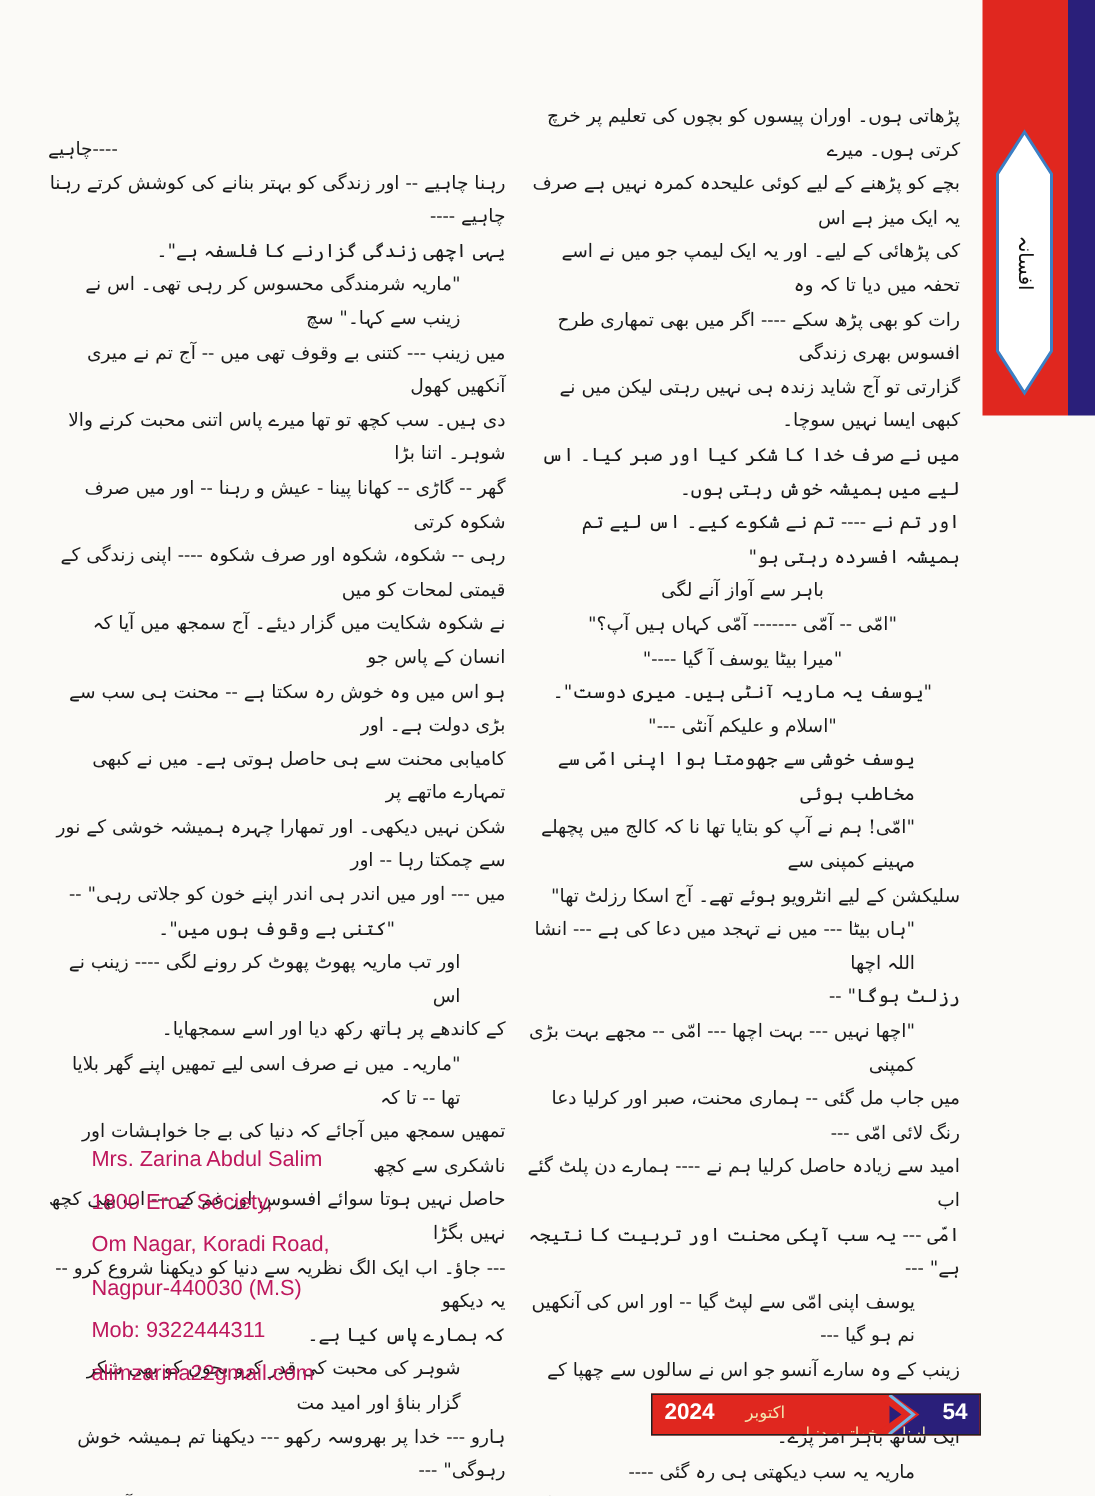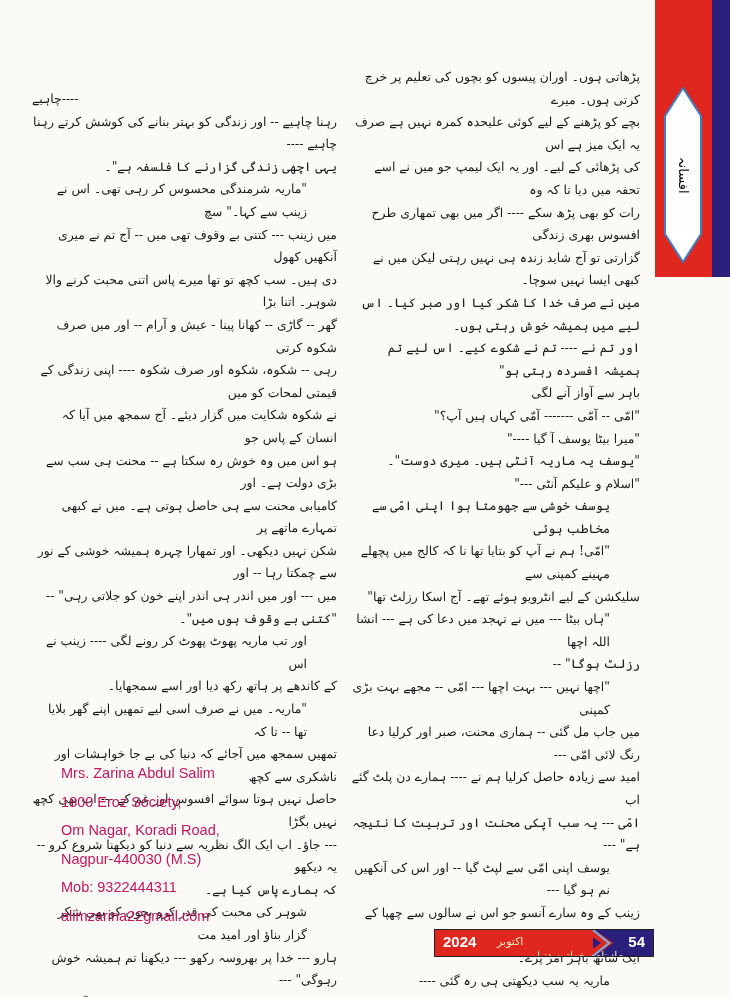--- a/index.html
+++ b/index.html
@@ -22,21 +22,21 @@
     writing-mode: vertical-rl; font-size: 13px; color: #111;
     direction: rtl;
   }
   .col {
     position: absolute; direction: rtl; text-align: right;
     font-family: "DejaVu Serif", serif; font-size: 12.4px; line-height: 22.6px;
   }
   .col-right { left: 350px; width: 290px; top: 66px; }
   .col-left { left: 32px; width: 305px; top: 88px; }
   .col p { margin: 0; }
-  .col .c { }
+  .col .c { text-align: center; }
   .col .in { padding-right: 30px; }
   .contact {
     position: absolute; left: 61px; top: 759px; width: 250px;
     font-family: "Liberation Sans", sans-serif; font-size: 14.5px; line-height: 28.5px; color: #be185d;
   }
   .contact div { white-space: nowrap; }
   .footer {
     position: absolute; left: 434px; top: 929px; width: 218px; height: 26px;
     border: 1px solid #222; background: #e0271f; overflow: hidden;
   }
@@ -101,21 +101,21 @@
     <p class="in">ماریہ یہ سب دیکھتی ہی رہ گئی ----</p>
     <p class="in">"الحمد اللہ بیٹا --- شکرانہ ادا کرو اور جاؤ اپنے ابّو کو یہ خوش خبری</p>
   </div>
 <div class="col col-left" id="col-left">
     <p style="text-align: left;">----چاہیے</p>
     <p>رہنا چاہیے -- اور زندگی کو بہتر بنانے کی کوشش کرتے رہنا چاہیے ----</p>
     <p>یہی اچھی زندگی گزارنے کا فلسفہ ہے"۔</p>
     <p class="in">"ماریہ شرمندگی محسوس کر رہی تھی۔ اس نے زینب سے کہا۔" سچ</p>
     <p>میں زینب --- کتنی بے وقوف تھی میں -- آج تم نے میری آنکھیں کھول</p>
     <p>دی ہیں۔ سب کچھ تو تھا میرے پاس اتنی محبت کرنے والا شوہر۔ اتنا بڑا</p>
-    <p>گھر -- گاڑی -- کھانا پینا - عیش و آرام -- اور میں صرف شکوہ کرتی</p>
+    <p>گھر -- گاڑی -- کھانا پینا - عیش و رہنا -- اور میں صرف شکوہ کرتی</p>
     <p>رہی -- شکوہ، شکوہ اور صرف شکوہ ---- اپنی زندگی کے قیمتی لمحات کو میں</p>
     <p>نے شکوہ شکایت میں گزار دیئے۔ آج سمجھ میں آیا کہ انسان کے پاس جو</p>
     <p>ہو اس میں وہ خوش رہ سکتا ہے -- محنت ہی سب سے بڑی دولت ہے۔ اور</p>
     <p>کامیابی محنت سے ہی حاصل ہوتی ہے۔ میں نے کبھی تمہارے ماتھے پر</p>
     <p>شکن نہیں دیکھی۔ اور تمھارا چہرہ ہمیشہ خوشی کے نور سے چمکتا رہا -- اور</p>
     <p>میں --- اور میں اندر ہی اندر اپنے خون کو جلاتی رہی" --</p>
     <p class="c">"کتنی بے وقوف ہوں میں"۔</p>
     <p class="in">اور تب ماریہ پھوٹ پھوٹ کر رونے لگی ---- زینب نے اس</p>
     <p>کے کاندھے پر ہاتھ رکھ دیا اور اسے سمجھایا۔</p>
     <p class="in">"ماریہ۔ میں نے صرف اسی لیے تمھیں اپنے گھر بلایا تھا -- تا کہ</p>

